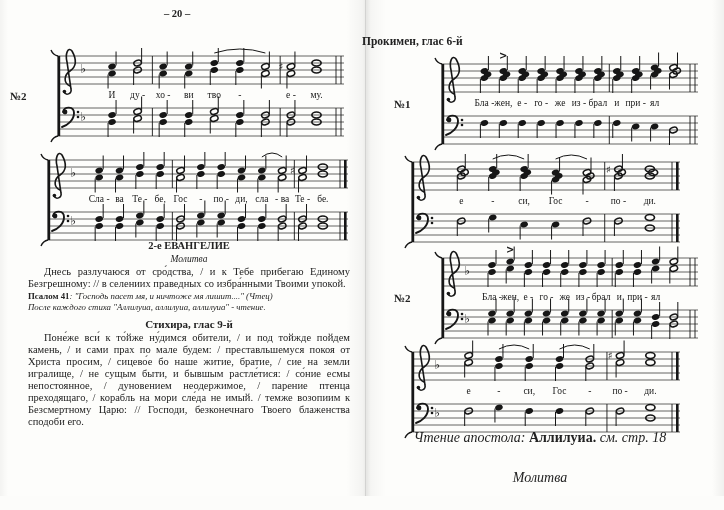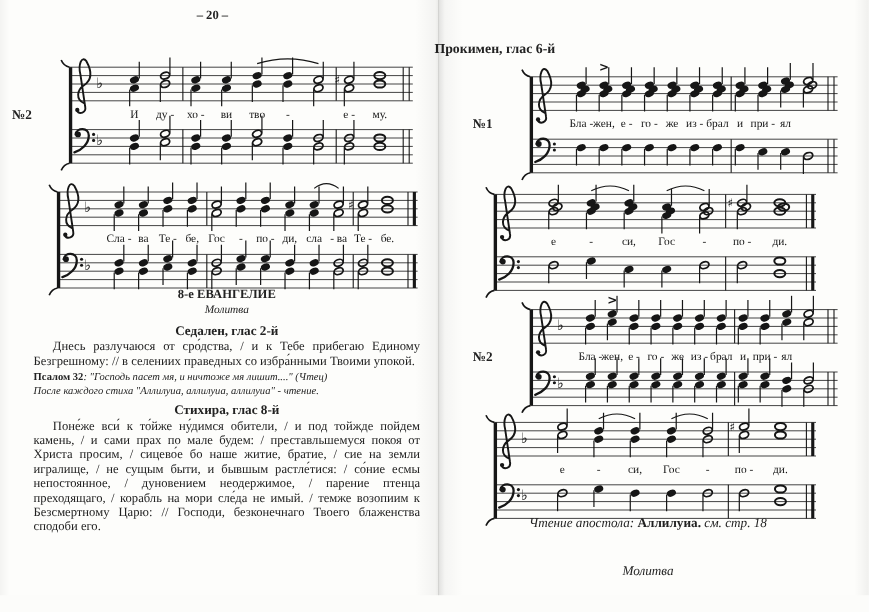--- a/index.html
+++ b/index.html
@@ -25,21 +25,21 @@
   .mus{height:100px;}
   .textblock{position:absolute;left:28px;width:322px;}
   .c{text-align:center;}
   .h-bold{font-weight:bold;font-size:10.5px;margin-top:0;}
   .h-head{font-weight:bold;font-size:11px;margin-top:6px;}
   .sub-i{font-style:italic;font-size:9.5px;margin-top:3px;}
   .para{font-size:10.5px;line-height:12px;text-align:justify;text-indent:16px;margin-top:2px;}
   .small-line{font-size:8.8px;line-height:10px;margin-top:1px;}
   .small-line b{font-style:normal;}
   .small-line i{font-style:italic;}
-  .foot{position:absolute;left:0;right:6px;text-align:center;font-size:11px;}
+  .foot{position:absolute;left:0;right:6px;text-align:center;font-size:14px;}
   .foot i{font-style:italic;}
   .foot b{font-weight:bold;font-style:normal;}
 </style>
 </head>
 <body>
 
 <div class="book">
 
   <div class="page page-left">
     <div class="pnum">– 20 –</div>
@@ -289,27 +289,26 @@
             <ellipse cx="268.51666666666665" cy="78" rx="3.9" ry="2.7" stroke="#161616" stroke-width="1.5" fill="none" transform="rotate(-20 268.51666666666665 78)"></ellipse>
             <line x1="272.51666666666665" y1="70" x2="272.51666666666665" y2="56" stroke="#161616" stroke-width="1"></line>
             <line x1="264.51666666666665" y1="79" x2="264.51666666666665" y2="93" stroke="#161616" stroke-width="1"></line>
             <ellipse cx="288.85" cy="71" rx="4.6" ry="3" stroke="#161616" stroke-width="1.7" fill="none"></ellipse>
             <ellipse cx="288.85" cy="78" rx="4.6" ry="3" stroke="#161616" stroke-width="1.7" fill="none"></ellipse>
             <path d="M 227.85000000000002 9 Q 238.0166666666667 1 248.18333333333337 9" stroke="#161616" stroke-width="1" fill="none"></path>
           </svg></div>
     </div>
 
     <div class="textblock" style="top:240px;">
-      <div class="c h-bold">8-е ЕВАНГЕЛИЕ</div>
+      <div class="c h-bold">2-е ЕВАНГЕЛИЕ</div>
       <div class="c sub-i">Молитва</div>
-      <div class="c h-head">Седален, глас 2-й</div>
       <div class="para">Днесь разлучаюся от сро́дства, / и к Тебе прибегаю Единому Безгрешному: // в селениих праведных со избра́нными Твоими упокой.</div>
-      <div class="small-line"><b>Псалом 32</b><i>: "Господь пасет мя, и ничтоже мя лишит...." (Чтец)</i></div>
+      <div class="small-line"><b>Псалом 41</b><i>: "Господь пасет мя, и ничтоже мя лишит...." (Чтец)</i></div>
       <div class="small-line"><i>После каждого стиха "Аллилуиа, аллилуиа, аллилуиа" - чтение.</i></div>
-      <div class="c h-head">Стихира, глас 8-й</div>
+      <div class="c h-head">Стихира, глас 9-й</div>
       <div class="para">Поне́же вси́ к то́йже ну́димся обители, / и под тойжде пойдем камень, / и сами прах по мале будем: / преставльшемуся покоя от Христа просим, / сицево́е бо наше житие, братие, / сие на земли игралище, / не сущым быти, и бывшым растле́тися: / со́ние есмы непостоянное, / дуновением неодержимое, / парение птенца преходящаго, / корабль на мори сле́да не имый. / темже возопиим к Безсмертному Царю: // Господи, безконечнаго Твоего блаженства сподоби его.</div>
     </div>
   </div>
 
   <div class="page page-right">
     <div class="music-title">Прокимен, глас 6-й</div>
 
     <div class="system" style="left:32px;top:52px;">
       <span class="syslabel">№1</span>
       <div class="mus"><svg width="272" height="100" viewBox="0 0 272 100">

